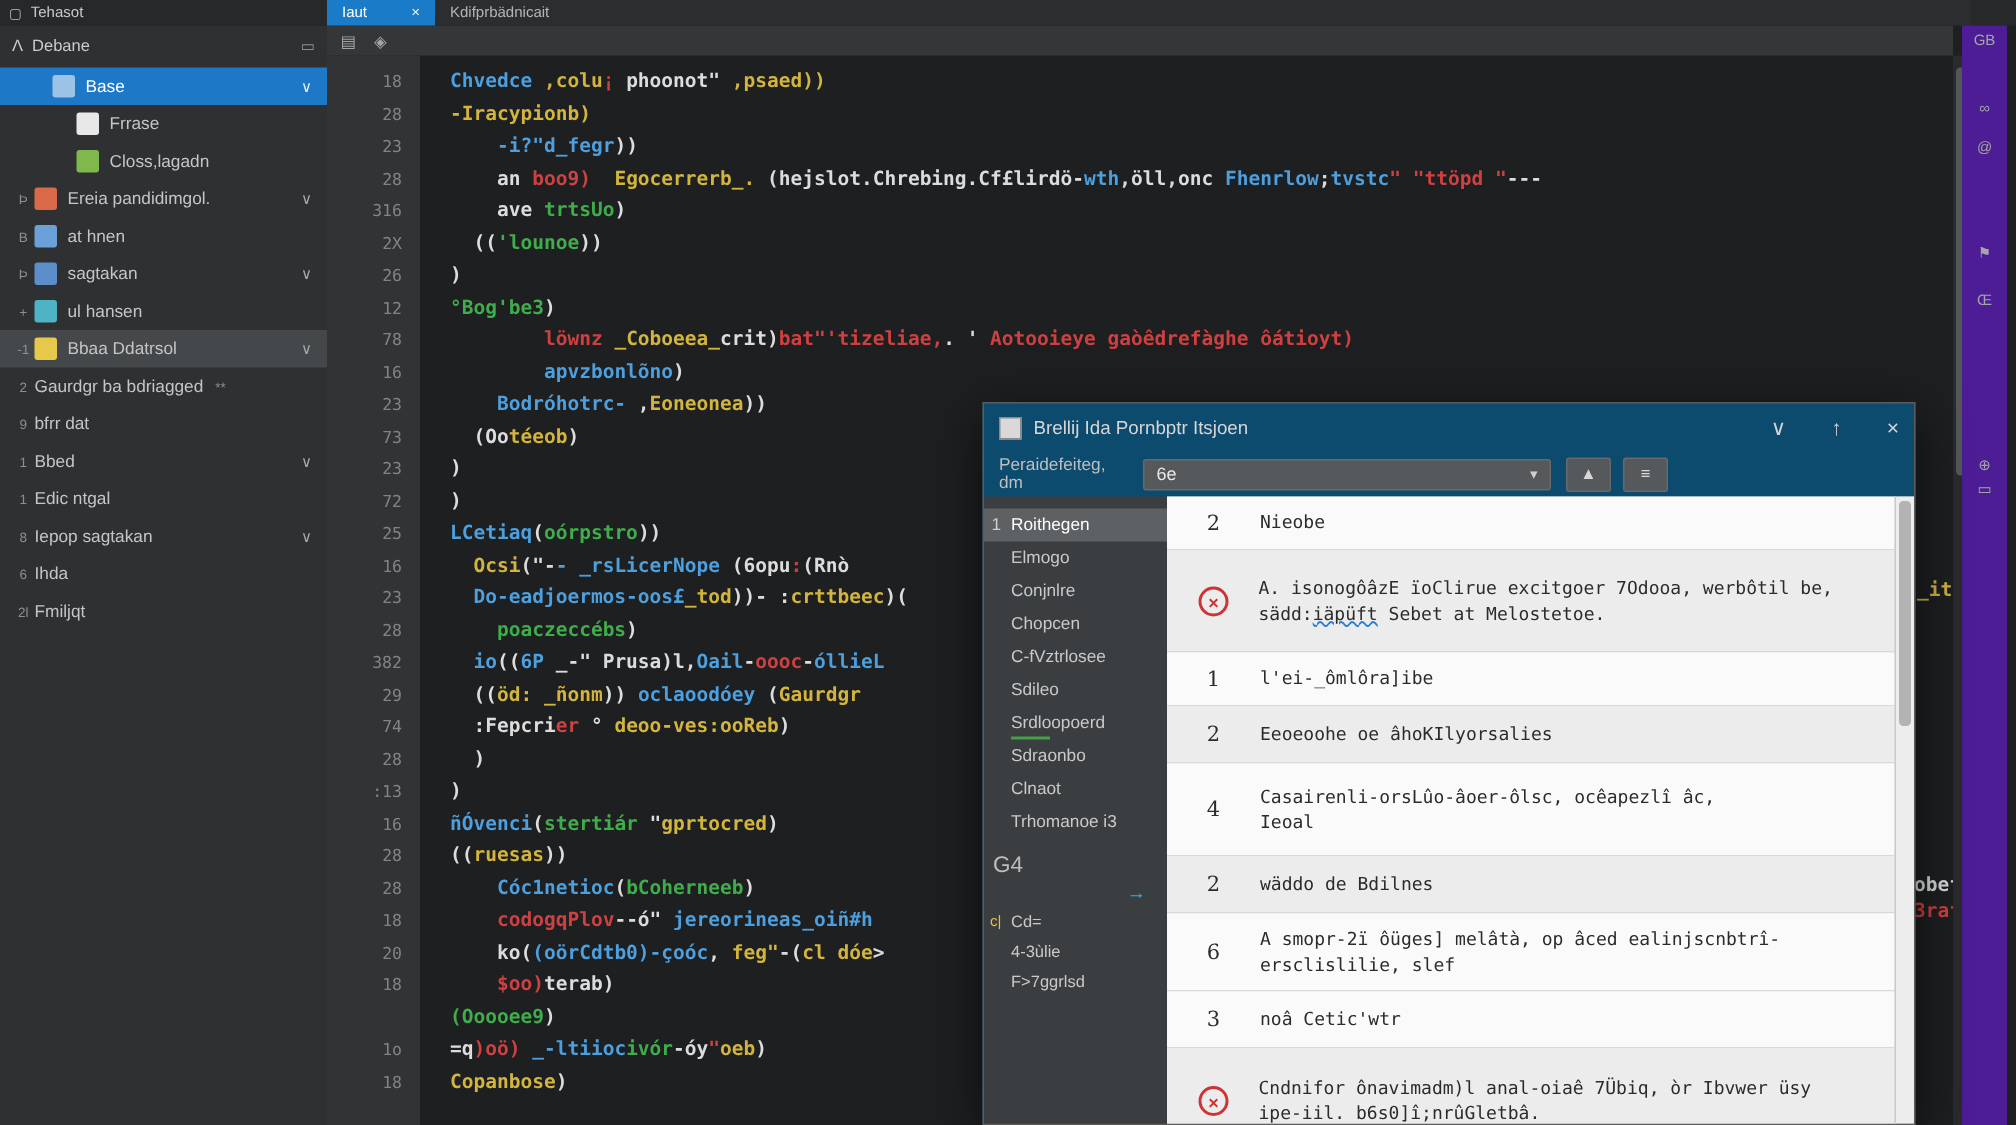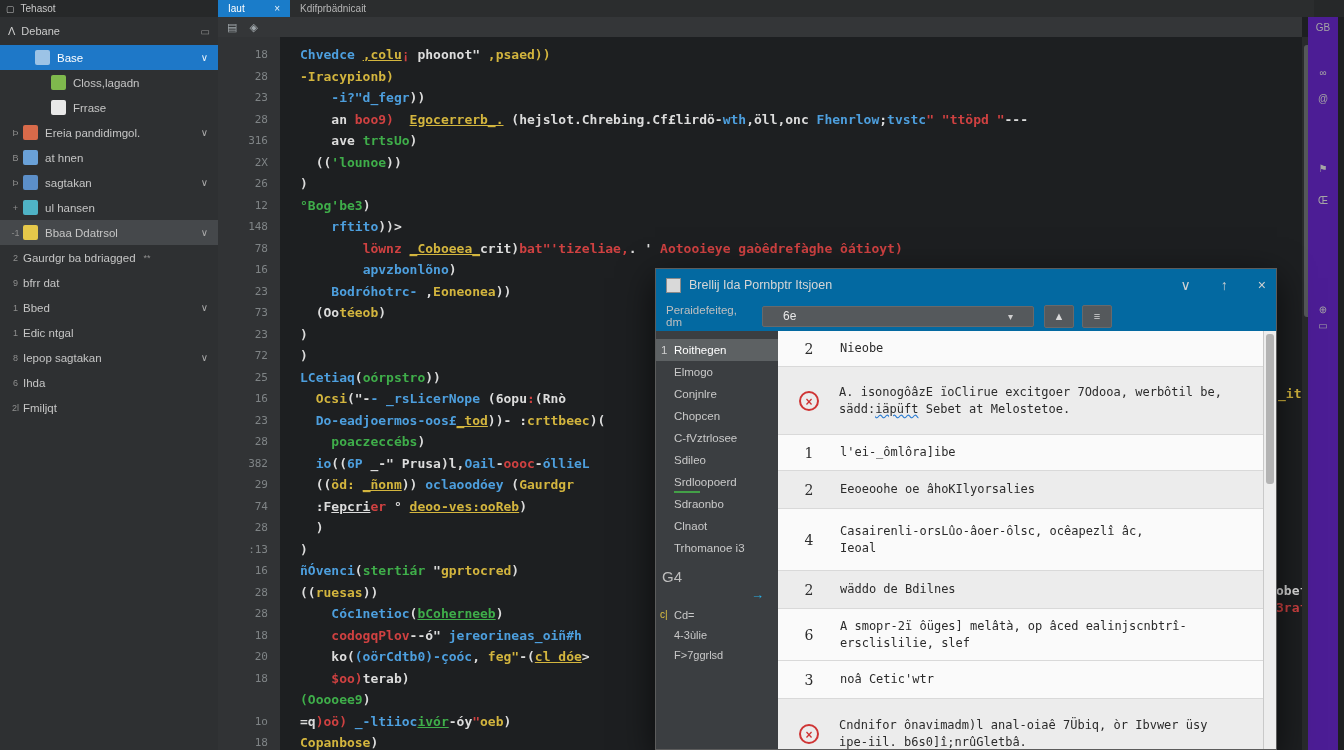--- a/index.html
+++ b/index.html
@@ -33,37 +33,37 @@
   .sb-row.hl{background:#45484b}
   .sb-row .suf{margin-left:8px;color:#8f8f8f;font-size:9px}
   
   .gutterbg{position:absolute;left:218px;top:37px;width:62px;bottom:0;background:#313335;z-index:1}
   .codepane{position:absolute;left:218px;top:37px;width:1084px;bottom:0;overflow:hidden;z-index:2;padding-top:7px}
   .cl{display:flex;height:21.5px;line-height:21.5px;font-family:"DejaVu Sans Mono",monospace;font-size:13px;font-weight:600}
   .cl .gut{width:62px;flex:none;text-align:right;padding-right:12px;box-sizing:border-box;
            color:#7f8486;font-size:11px;font-weight:400}
   .cl .src{white-space:pre;padding-left:20px}
   .tk-w{color:#dcdcdc}.tk-b{color:#4d9fde}.tk-y{color:#d3b53e}.tk-r{color:#cf4141}.tk-g{color:#3fae4a}
-  .tk-u{text-decoration:underline}
+  .tk-u{}
   
   .vscroll{position:absolute;left:1302px;top:37px;width:12px;bottom:0;background:#292b2c;z-index:4}
   .vthumb{position:absolute;left:2px;width:8px;background:#55585a;border-radius:3px}
   .rstrip{position:absolute;left:1308px;top:17px;width:30px;bottom:0;background:#4c1d95;z-index:6}
   .rstrip span{position:absolute;left:0;width:30px;text-align:center;color:#a5a5a5;font-size:10px}
   .frag{position:absolute;z-index:3;font-family:"DejaVu Sans Mono",monospace;font-size:13px;font-weight:600;white-space:pre}
   
   .dialog{position:absolute;left:655px;top:268px;width:622px;height:482px;z-index:20;
-          border:1px solid #5c5c5c;box-shadow:0 10px 34px rgba(0,0,0,.65);background:#0369a1;box-sizing:border-box}
+          border:1px solid #5c5c5c;box-shadow:0 10px 34px rgba(0,0,0,.65);background:#0c4a6e;box-sizing:border-box}
   .dlg-title{height:32px;display:flex;align-items:center;color:#d6d6d6;font-size:12.5px;padding:0 10px;gap:8px}
   .dlg-title .dico{width:13px;height:13px;background:#d9d9d9;border:1px solid #8a8a8a;flex:none}
   .dlg-ctl{margin-left:auto;display:flex;gap:30px;color:#d2d2d2;font-size:14px}
   .dlg-filter{height:30px;display:flex;align-items:center;padding:0 10px;gap:10px}
   .dlg-filter .flabel{color:#bfbfbf;font-size:11.5px;width:86px;flex:none}
   .combo{width:272px;height:21px;background:#55595c;border:1px solid #67696b;border-radius:2px;color:#e8e8e8;
-         font-size:12px;display:flex;align-items:center;padding:0 20px;box-sizing:border-box}
+         font-size:12px;display:flex;align-items:center;padding:0 8px;box-sizing:border-box}
   .combo .arr{margin-left:auto;color:#cfcfcf;font-size:10px}
   .ibtn{width:28px;height:21px;background:#55595c;border:1px solid #67696b;border-radius:2px;color:#d8d8d8;
         font-size:11px;display:flex;align-items:center;justify-content:center}
   .dlg-body{position:absolute;left:0;top:62px;right:0;bottom:0;display:flex}
   .dlg-left{width:122px;flex:none;background:#3b3e41;padding-top:8px;font-size:11.5px;color:#c9c9c9}
   .dl-item{height:22px;line-height:22px;padding-left:18px;white-space:nowrap;position:relative}
   .dl-item.sel{background:#5d6163;color:#fff}
   .dl-item .num{position:absolute;left:5px;color:#cfcfcf}
   .dl-item .uline{position:absolute;left:18px;bottom:0;width:26px;height:2px;background:#43a047}
   .dl-sect{margin-top:8px;padding-left:6px;height:20px;line-height:20px;color:#bdbdbd;font-size:15px}
@@ -119,27 +119,27 @@
   </div>
   <div id="sbtree">
       <div class="sb-row sel" style="padding-left: 20px;">
         <span class="pre"></span>
         <span class="tico" style="background: rgb(156, 195, 230);"></span>
         <span>Base</span>
         <span class="chev">∨</span>
       </div>
       <div class="sb-row" style="padding-left: 36px;">
         <span class="pre"></span>
+        <span class="tico" style="background: rgb(232, 232, 232);"></span>
+        <span>Frrase</span>
+      </div>
+      <div class="sb-row" style="padding-left: 36px;">
+        <span class="pre"></span>
         <span class="tico" style="background: rgb(127, 185, 77);"></span>
         <span>Closs,lagadn</span>
-      </div>
-      <div class="sb-row" style="padding-left: 36px;">
-        <span class="pre"></span>
-        <span class="tico" style="background: rgb(232, 232, 232);"></span>
-        <span>Frrase</span>
       </div>
       <div class="sb-row" style="padding-left: 8px;">
         <span class="pre">Þ</span>
         <span class="tico" style="background: rgb(216, 106, 74);"></span>
         <span>Ereia pandidimgol.</span>
         <span class="chev">∨</span>
       </div>
       <div class="sb-row" style="padding-left: 8px;">
         <span class="pre">B</span>
         <span class="tico" style="background: rgb(106, 161, 216);"></span>
@@ -222,24 +222,20 @@
       <div class="gut">2X</div>
       <div class="src"><span class="tk-w">  ((</span><span class="tk-g">'lounoe</span><span class="tk-w">))</span></div>
     </div>
     <div class="cl">
       <div class="gut">26</div>
       <div class="src"><span class="tk-w">)</span></div>
     </div>
     <div class="cl">
       <div class="gut">12</div>
       <div class="src"><span class="tk-g">°Bog'be3</span><span class="tk-w">)</span></div>
-    </div>
-    <div class="cl">
-      <div class="gut">148</div>
-      <div class="src"><span class="tk-w">    </span><span class="tk-b">rftito</span><span class="tk-w">))&gt;</span></div>
     </div>
     <div class="cl">
       <div class="gut">78</div>
       <div class="src"><span class="tk-w">        </span><span class="tk-r">löwnz </span><span class="tk-y tk-u">_Coboeea_</span><span class="tk-w">crit)</span><span class="tk-r">bat"'tizeliae,</span><span class="tk-w">. ' </span><span class="tk-r">Aotooieye gaòêdrefàghe ôátioyt)</span></div>
     </div>
     <div class="cl">
       <div class="gut">16</div>
       <div class="src"><span class="tk-w">        </span><span class="tk-b">apvzbonlõno</span><span class="tk-w">)</span></div>
     </div>
     <div class="cl">

